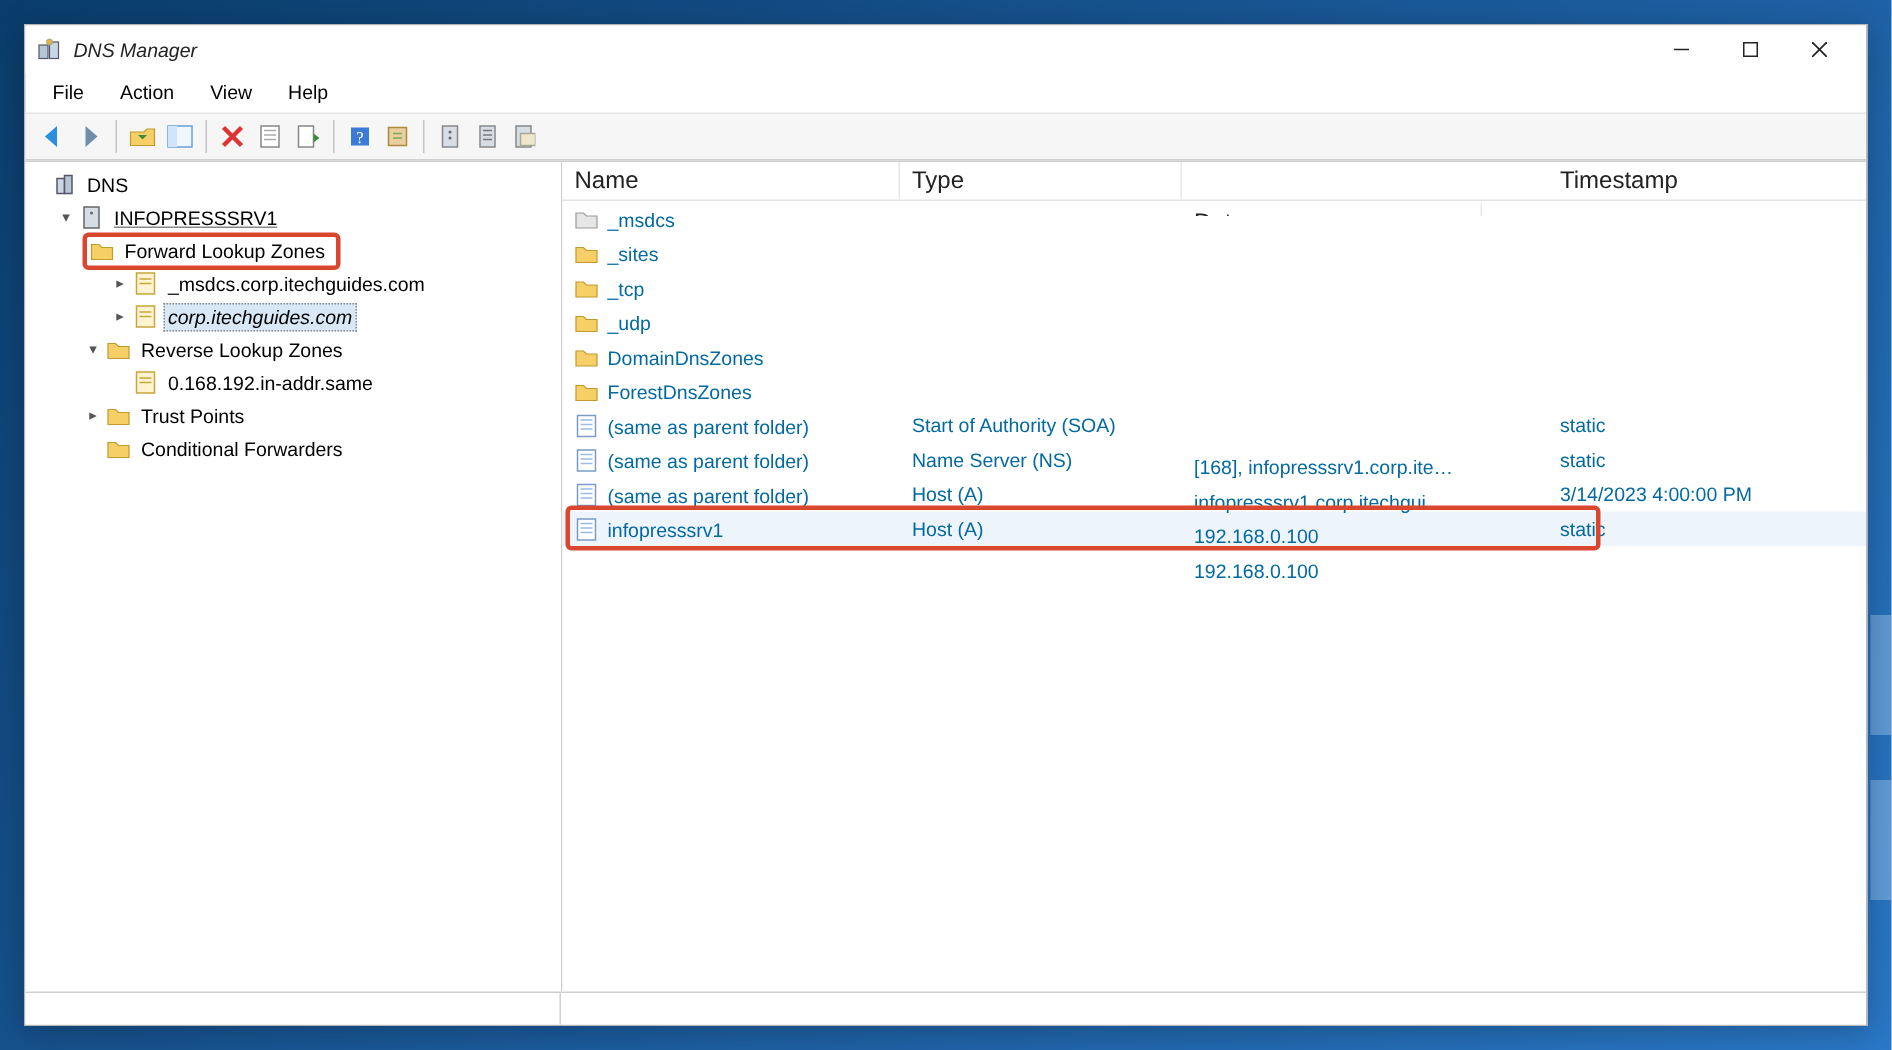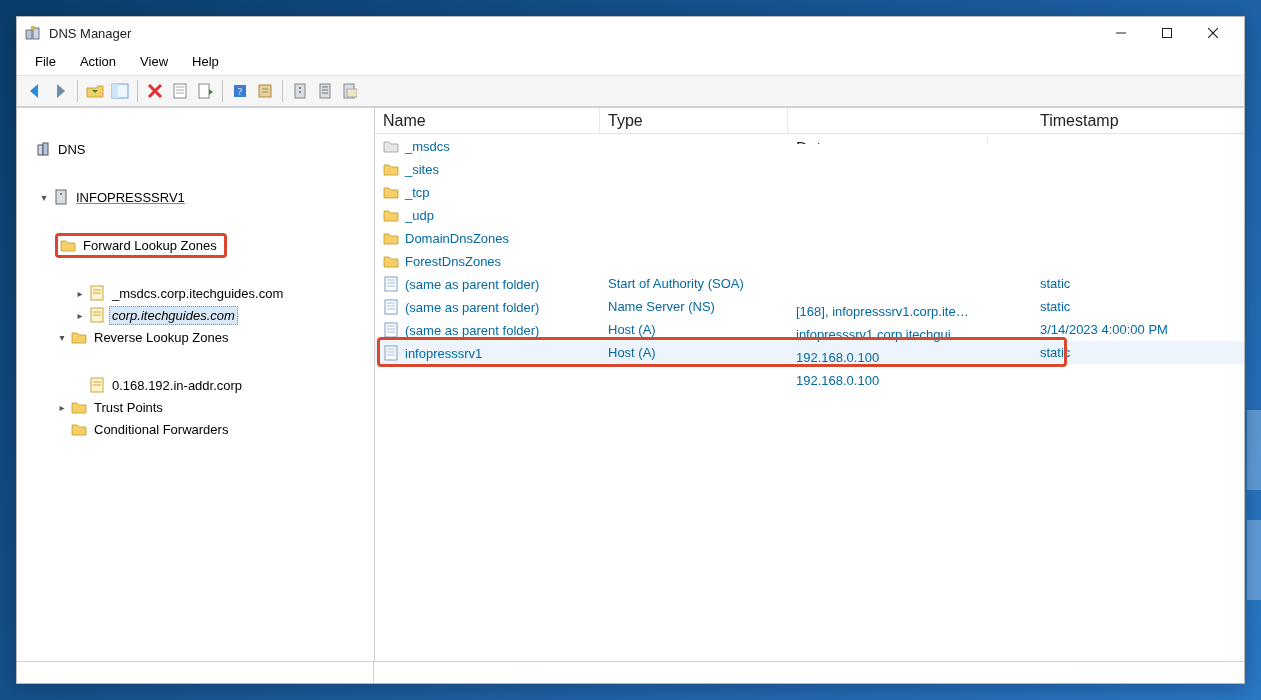--- a/index.html
+++ b/index.html
@@ -32,21 +32,21 @@
     align-items: center;
     padding: 0 8px 0 8px;
     font-size: 13px;
     color: #222;
   }
   .titlebar .title-icon {
     width: 16px; height: 16px;
     margin-right: 8px;
     display:inline-flex; align-items:center; justify-content:center;
   }
-  .titlebar .title-text { flex: 0 0 auto; }
+  .titlebar .title-text { flex: 0 0 auto; font-style: italic; }
   .win-controls {
     margin-left: auto;
     display: flex;
     gap: 0;
   }
   .win-btn {
     width: 46px; height: 30px;
     display:flex; align-items:center; justify-content:center;
     color:#333;
     font-size: 12px;
@@ -101,21 +101,21 @@
     background:#fff;
   }
   .list-pane {
     flex:1;
     display:flex;
     flex-direction:column;
     background:#fff;
     min-width:0;
   }
   
-  .tree ul { list-style: none; padding-left: 0; margin-top: 26px; }
+  .tree ul { list-style: none; padding-left: 0; }
   .tree li { white-space: nowrap; }
   .tree-row {
     display:flex;
     align-items:center;
     height: 22px;
     padding-right: 6px;
   }
   .tree-spacer { display:inline-block; width: 18px; flex:0 0 18px; }
   .expander {
     width: 14px; height: 14px;
@@ -443,21 +443,21 @@
                           <span class="tree-spacer"></span>
                           <span class="tree-spacer"></span>
                         <span class="expander"> </span>
                         <span class="node-icon">
                           <svg class="zonefile-svg" viewBox="0 0 16 16">
                               <rect x="2" y="1" width="12" height="14" fill="#fff4cf" stroke="#c8a63e"></rect>
                               <line x1="4" y1="5" x2="12" y2="5" stroke="#c8a63e"></line>
                               <line x1="4" y1="8" x2="12" y2="8" stroke="#c8a63e"></line>
                             </svg>
                         </span>
-                        <span class="node-label">0.168.192.in-addr.corp</span>
+                        <span class="node-label">0.168.192.in-addr.same</span>
                       </div>
                     </li>
                   </ul>
                 </li>
 
                 <li>
                   <div class="tree-row">
                     <span class="tree-spacer"></span>
                       <span class="tree-spacer"></span>
                     <span class="expander">▸</span>

